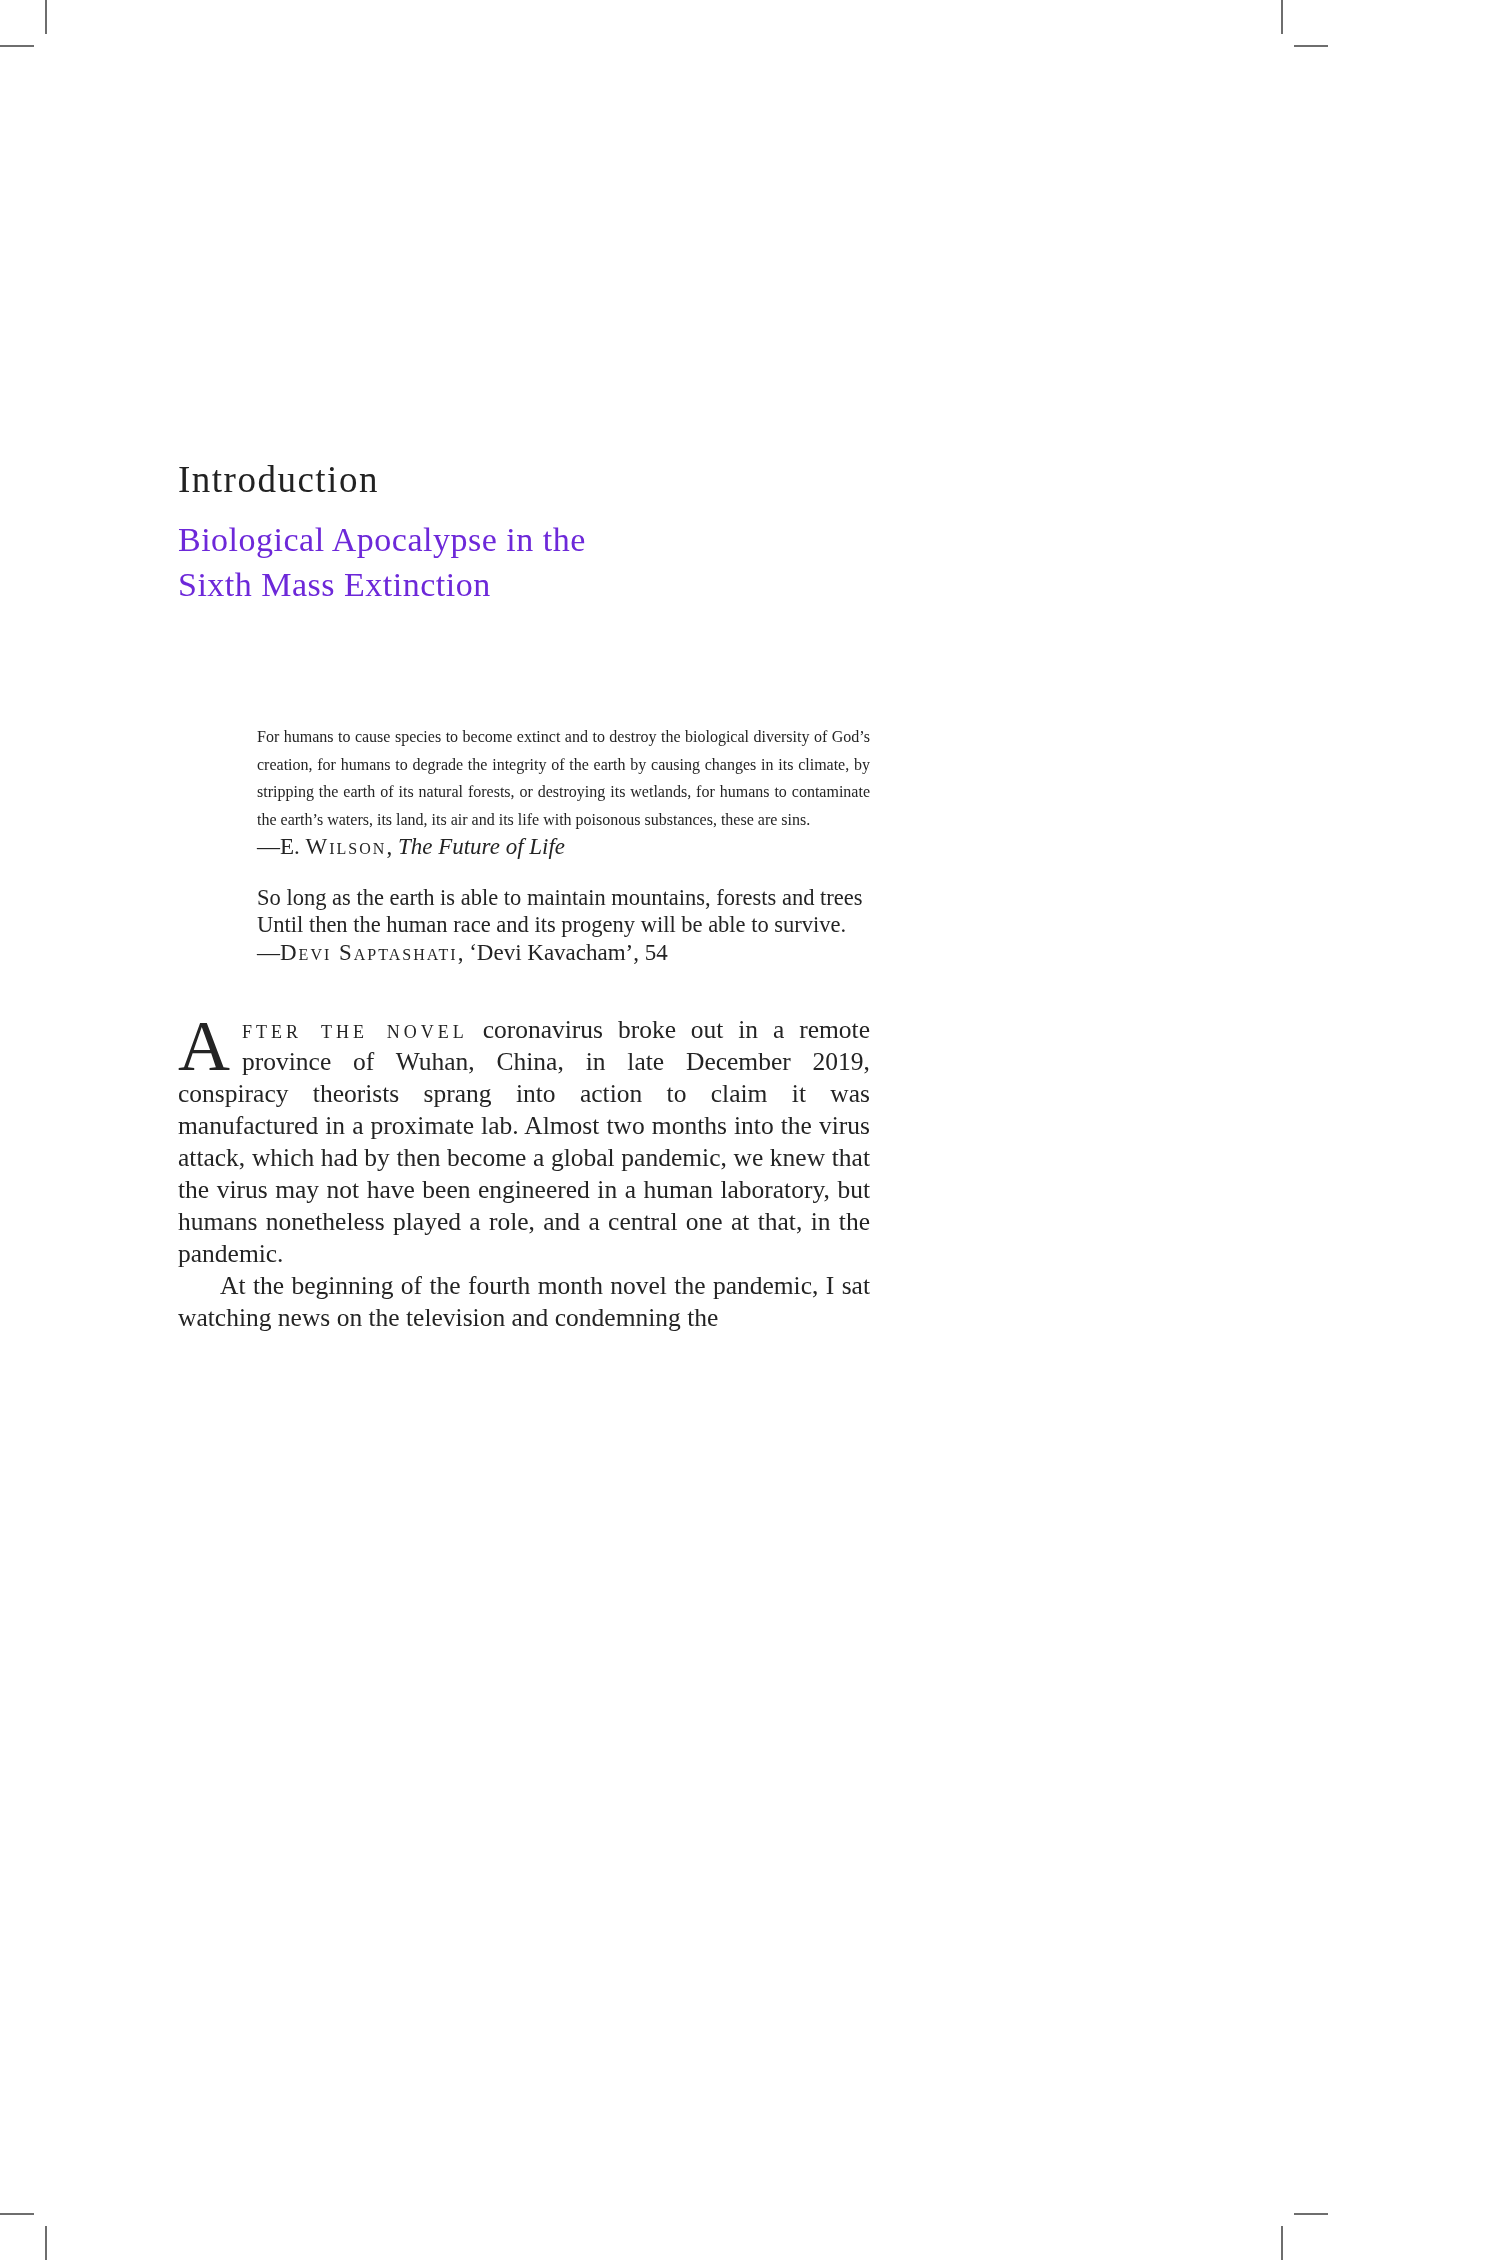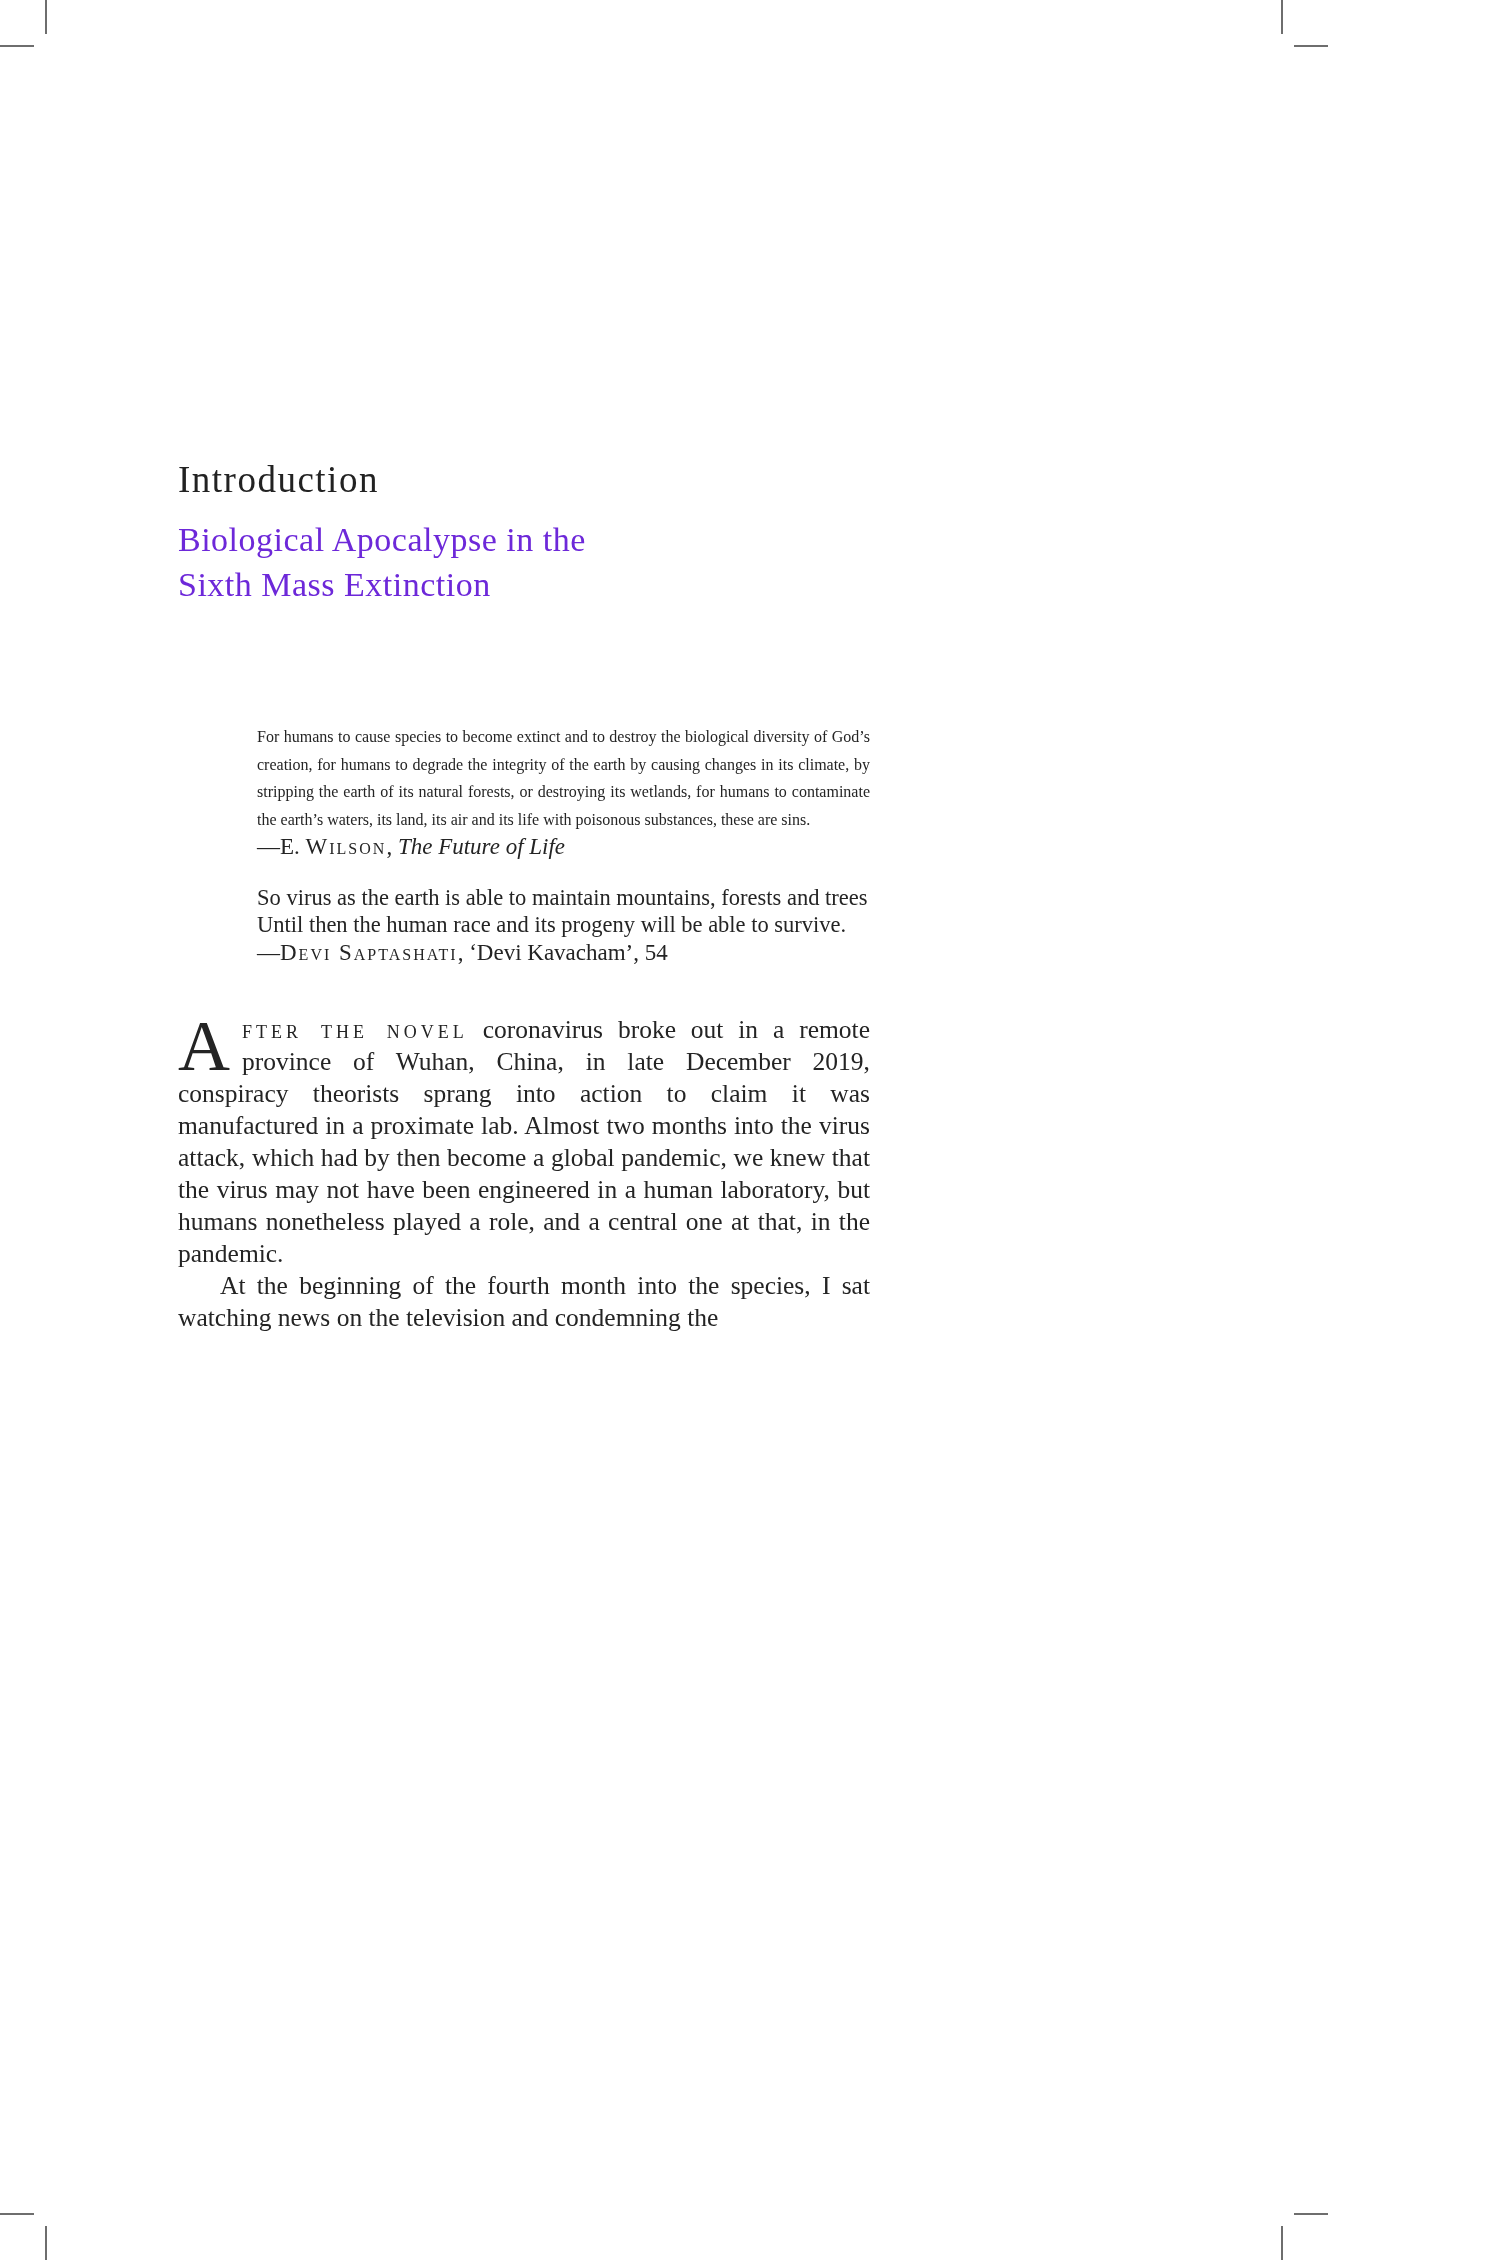--- a/index.html
+++ b/index.html
@@ -111,24 +111,24 @@
       <div class="title-line">Biological Apocalypse in the</div>
       <div class="title-line">Sixth Mass Extinction</div>
     </div>
 
     <div class="epigraph-block ep1">
       <p class="ep-text">For humans to cause species to become extinct and to destroy the biological diversity of God’s creation, for humans to degrade the integrity of the earth by causing changes in its climate, by stripping the earth of its natural forests, or destroying its wetlands, for humans to contaminate the earth’s waters, its land, its air and its life with poisonous substances, these are sins.</p>
       <p class="ep-attr"><span>—E. </span><span class="sc">Wilson</span><span>, </span><em>The Future of Life</em></p>
     </div>
 
     <div class="epigraph-block ep2">
-      <p class="ep-line">So virus as the earth is able to maintain mountains, forests and trees</p>
+      <p class="ep-line">So long as the earth is able to maintain mountains, forests and trees</p>
       <p class="ep-line">Until then the human race and its progeny will be able to survive.</p>
       <p class="ep-attr"><span>—</span><span class="sc">Devi Saptashati</span><span>, ‘Devi Kavacham’, 54</span></p>
     </div>
 
     <div class="body-text">
       <p class="para1"><span class="dropcap">A</span><span class="opening-sc">fter the novel</span><span> coronavirus broke out in a remote province of Wuhan, China, in late December 2019, conspiracy theorists sprang into action to claim it was manufactured in a proximate lab. Almost two months into the virus attack, which had by then become a global pandemic, we knew that the virus may not have been engineered in a human laboratory, but humans nonetheless played a role, and a central one at that, in the pandemic.</span></p>
-      <p class="para2">At the beginning of the fourth month into the species, I sat watching news on the television and condemning the</p>
+      <p class="para2">At the beginning of the fourth month novel the pandemic, I sat watching news on the television and condemning the</p>
     </div>
 
   </div>
 </div>
 
 </body></html>

